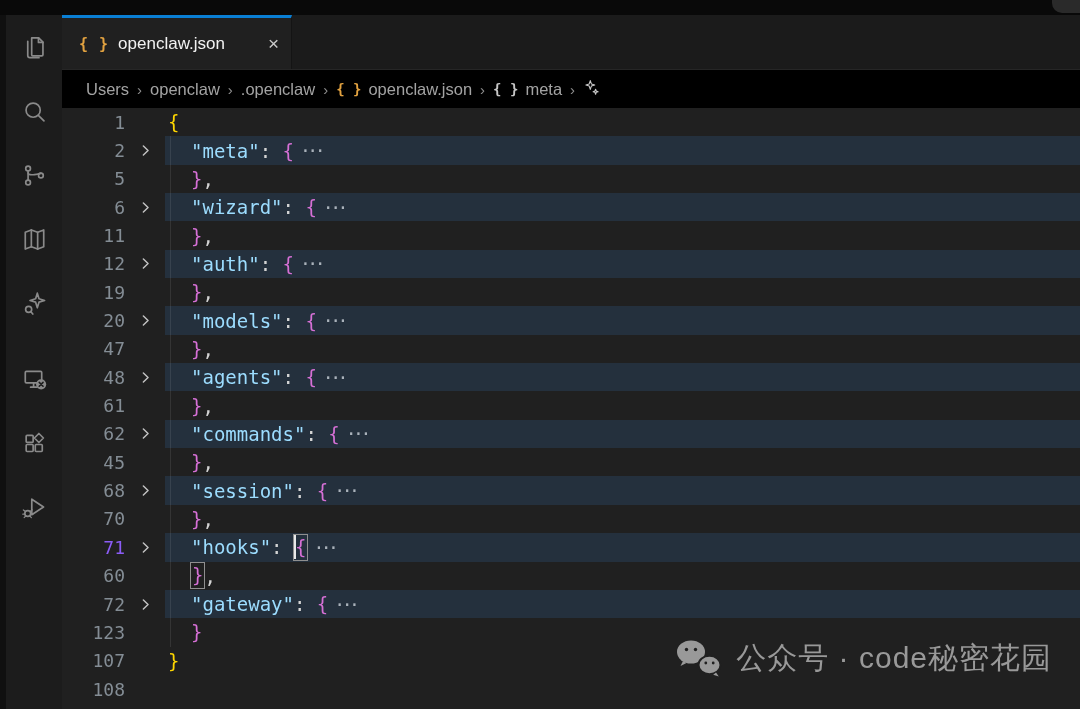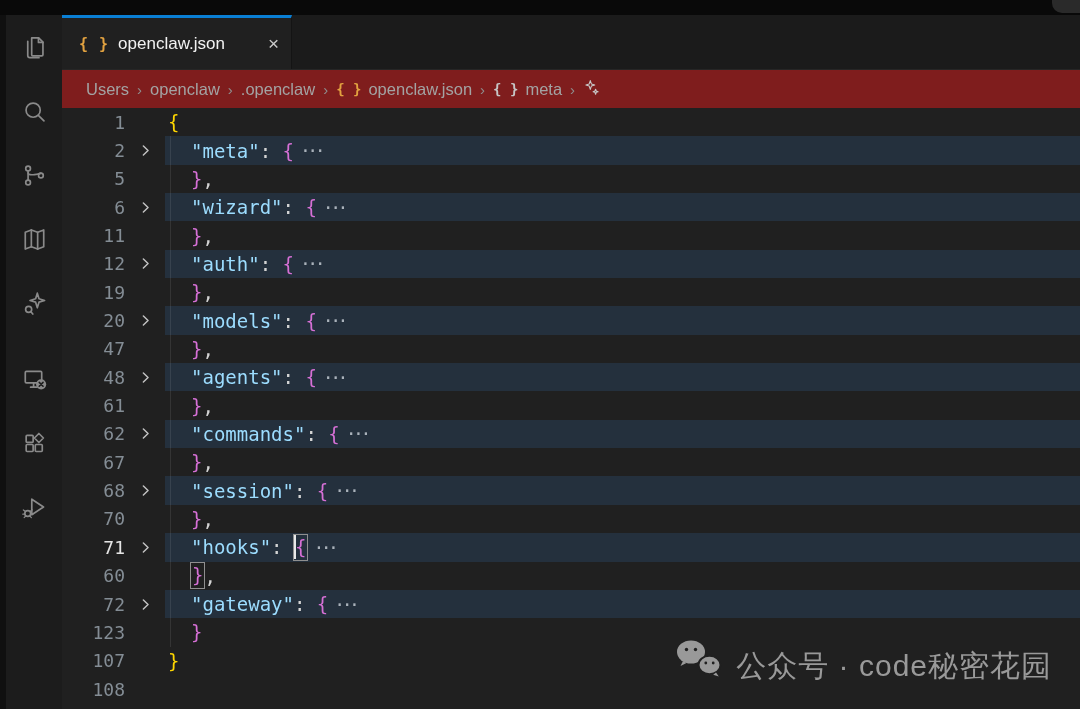--- a/index.html
+++ b/index.html
@@ -24,53 +24,53 @@
 
   .tabstrip{height:55px;background:#1b1b1b;display:flex;box-sizing:border-box;border-bottom:1px solid #262626;}
   .tab{width:230px;box-sizing:border-box;background:#202020;border-top:3px solid #0a7fd4;
        border-right:1px solid #141414;display:flex;align-items:center;padding:0 12px 0 17px;gap:9px;}
   .tab-icon{color:#e2a240;font-family:"DejaVu Sans Mono",monospace;font-weight:bold;
             font-size:15px;letter-spacing:1px;}
   .tab-title{color:#f2f2f2;font-size:17px;white-space:nowrap;}
   .tab-close{margin-left:auto;color:#c9c9c9;font-size:19px;line-height:1;}
 
   .breadcrumbs{height:38px;display:flex;align-items:center;padding-left:24px;color:#a3a3a3;
-               font-size:16.5px;background:#7f1d1d;}
+               font-size:16.5px;background:#000000;}
   .bc-item{display:flex;align-items:center;gap:7px;white-space:nowrap;}
   .bc-sep{margin:0 8px;color:#8f8f8f;font-size:15px;}
   .bc-braces{font-family:"DejaVu Sans Mono",monospace;font-weight:bold;font-size:14px;}
   .bc-orange{color:#e2a240;}
   .bc-gray{color:#c6c6c6;}
   .bc-item svg{width:17px;height:17px;}
 
   
   .editor{position:absolute;top:93px;left:0;right:0;bottom:0;
           font-family:"DejaVu Sans Mono",monospace;font-size:19px;color:#cccccc;}
   .line{display:flex;height:28.35px;align-items:center;}
   .gutter{width:63px;flex:none;text-align:right;color:#848d95;font-size:18px;}
-  .line.active .gutter{color:#e5e5e5;}
+  .line.active .gutter{color:#8b5cf6;}
   .foldcol{width:40px;flex:none;display:flex;align-items:center;justify-content:center;}
   .foldcol svg{width:17px;height:17px;}
   .content{flex:1;position:relative;height:100%;display:flex;align-items:center;
            padding-left:3px;box-sizing:border-box;white-space:pre;}
   .content.ind1{padding-left:26px;}
   .line.hl .content{background:#24303d;}
   .content.guide::before{content:"";position:absolute;left:5px;top:0;bottom:0;width:1px;
                          background:rgba(255,255,255,0.09);}
   .tk-b1{color:#ffd700;}
   .tk-b2{color:#d670d6;}
   .tk-key{color:#9cdcfe;}
   .tk-punc{color:#d4d4d4;}
   .tk-dots{color:#aab2bb;letter-spacing:-3.5px;margin-left:6px;font-size:18px;}
   .match{display:inline-block;line-height:25px;box-shadow:0 0 0 1px #8f8f8f;padding:0 1px;}
   .cursor{display:inline-block;width:2px;height:24px;background:#e9e9e9;margin-right:-2px;
           position:relative;z-index:2;vertical-align:middle;}
 
   
-  .watermark{position:absolute;right:28px;bottom:22px;display:flex;align-items:flex-end;gap:13px;
+  .watermark{position:absolute;right:28px;bottom:22px;display:flex;align-items:flex-start;gap:13px;
              color:#999999;font-size:30px;letter-spacing:1px;}
   .watermark svg{width:48px;height:42px;}
 </style>
 </head>
 <body>
 
 <div class="screen">
 
   <div class="topbar"></div>
   <div class="corner"></div>
@@ -261,21 +261,21 @@
         <div class="line hl">
           <div class="gutter">62</div>
           <div class="foldcol">
             <svg viewBox="0 0 16 16" fill="none" stroke="#c2c2c2" stroke-width="1.4" stroke-linecap="round" stroke-linejoin="round">
               <path d="M6 3.8l4.4 4.2L6 12.2"></path>
             </svg>
           </div>
           <div class="content ind1 guide"><span class="tk-key">"commands"</span><span class="tk-punc">: </span><span class="tk-b2">{</span><span class="tk-dots">···</span></div>
         </div>
         <div class="line">
-          <div class="gutter">67</div>
+          <div class="gutter">45</div>
           <div class="foldcol"></div>
           <div class="content ind1 guide"><span class="tk-b2">}</span><span class="tk-punc">,</span></div>
         </div>
         <div class="line hl">
           <div class="gutter">68</div>
           <div class="foldcol">
             <svg viewBox="0 0 16 16" fill="none" stroke="#c2c2c2" stroke-width="1.4" stroke-linecap="round" stroke-linejoin="round">
               <path d="M6 3.8l4.4 4.2L6 12.2"></path>
             </svg>
           </div>

